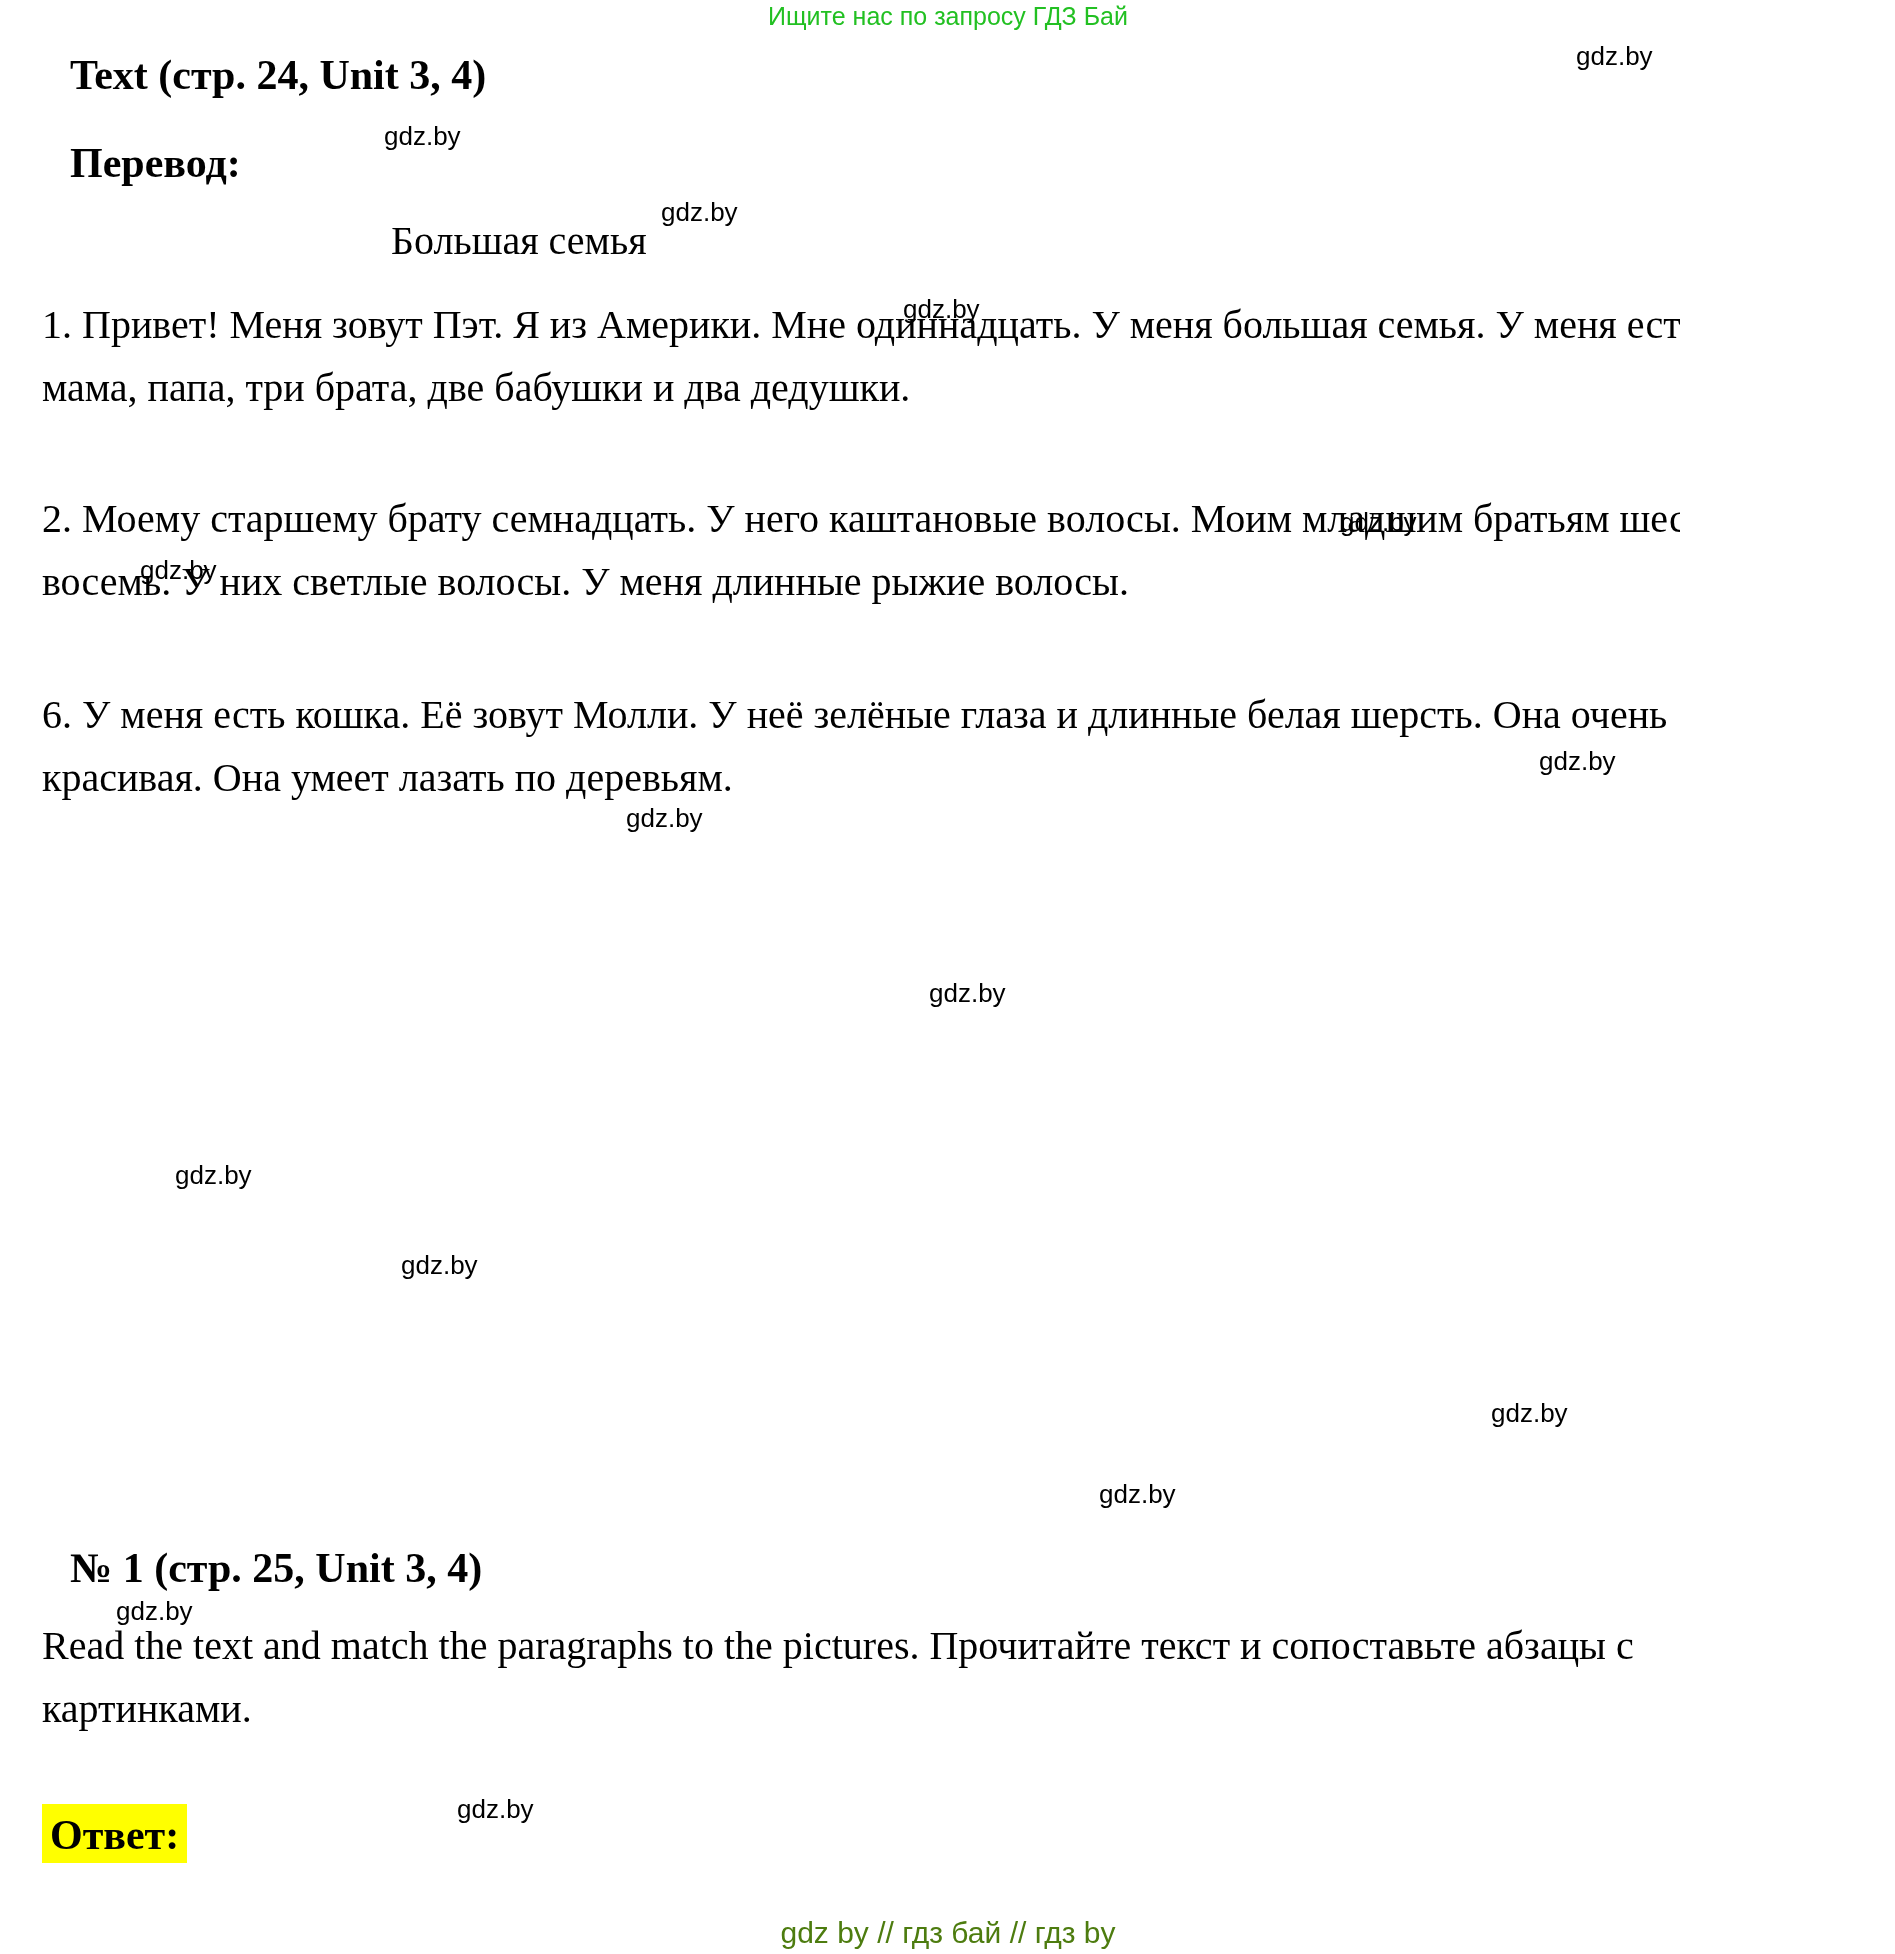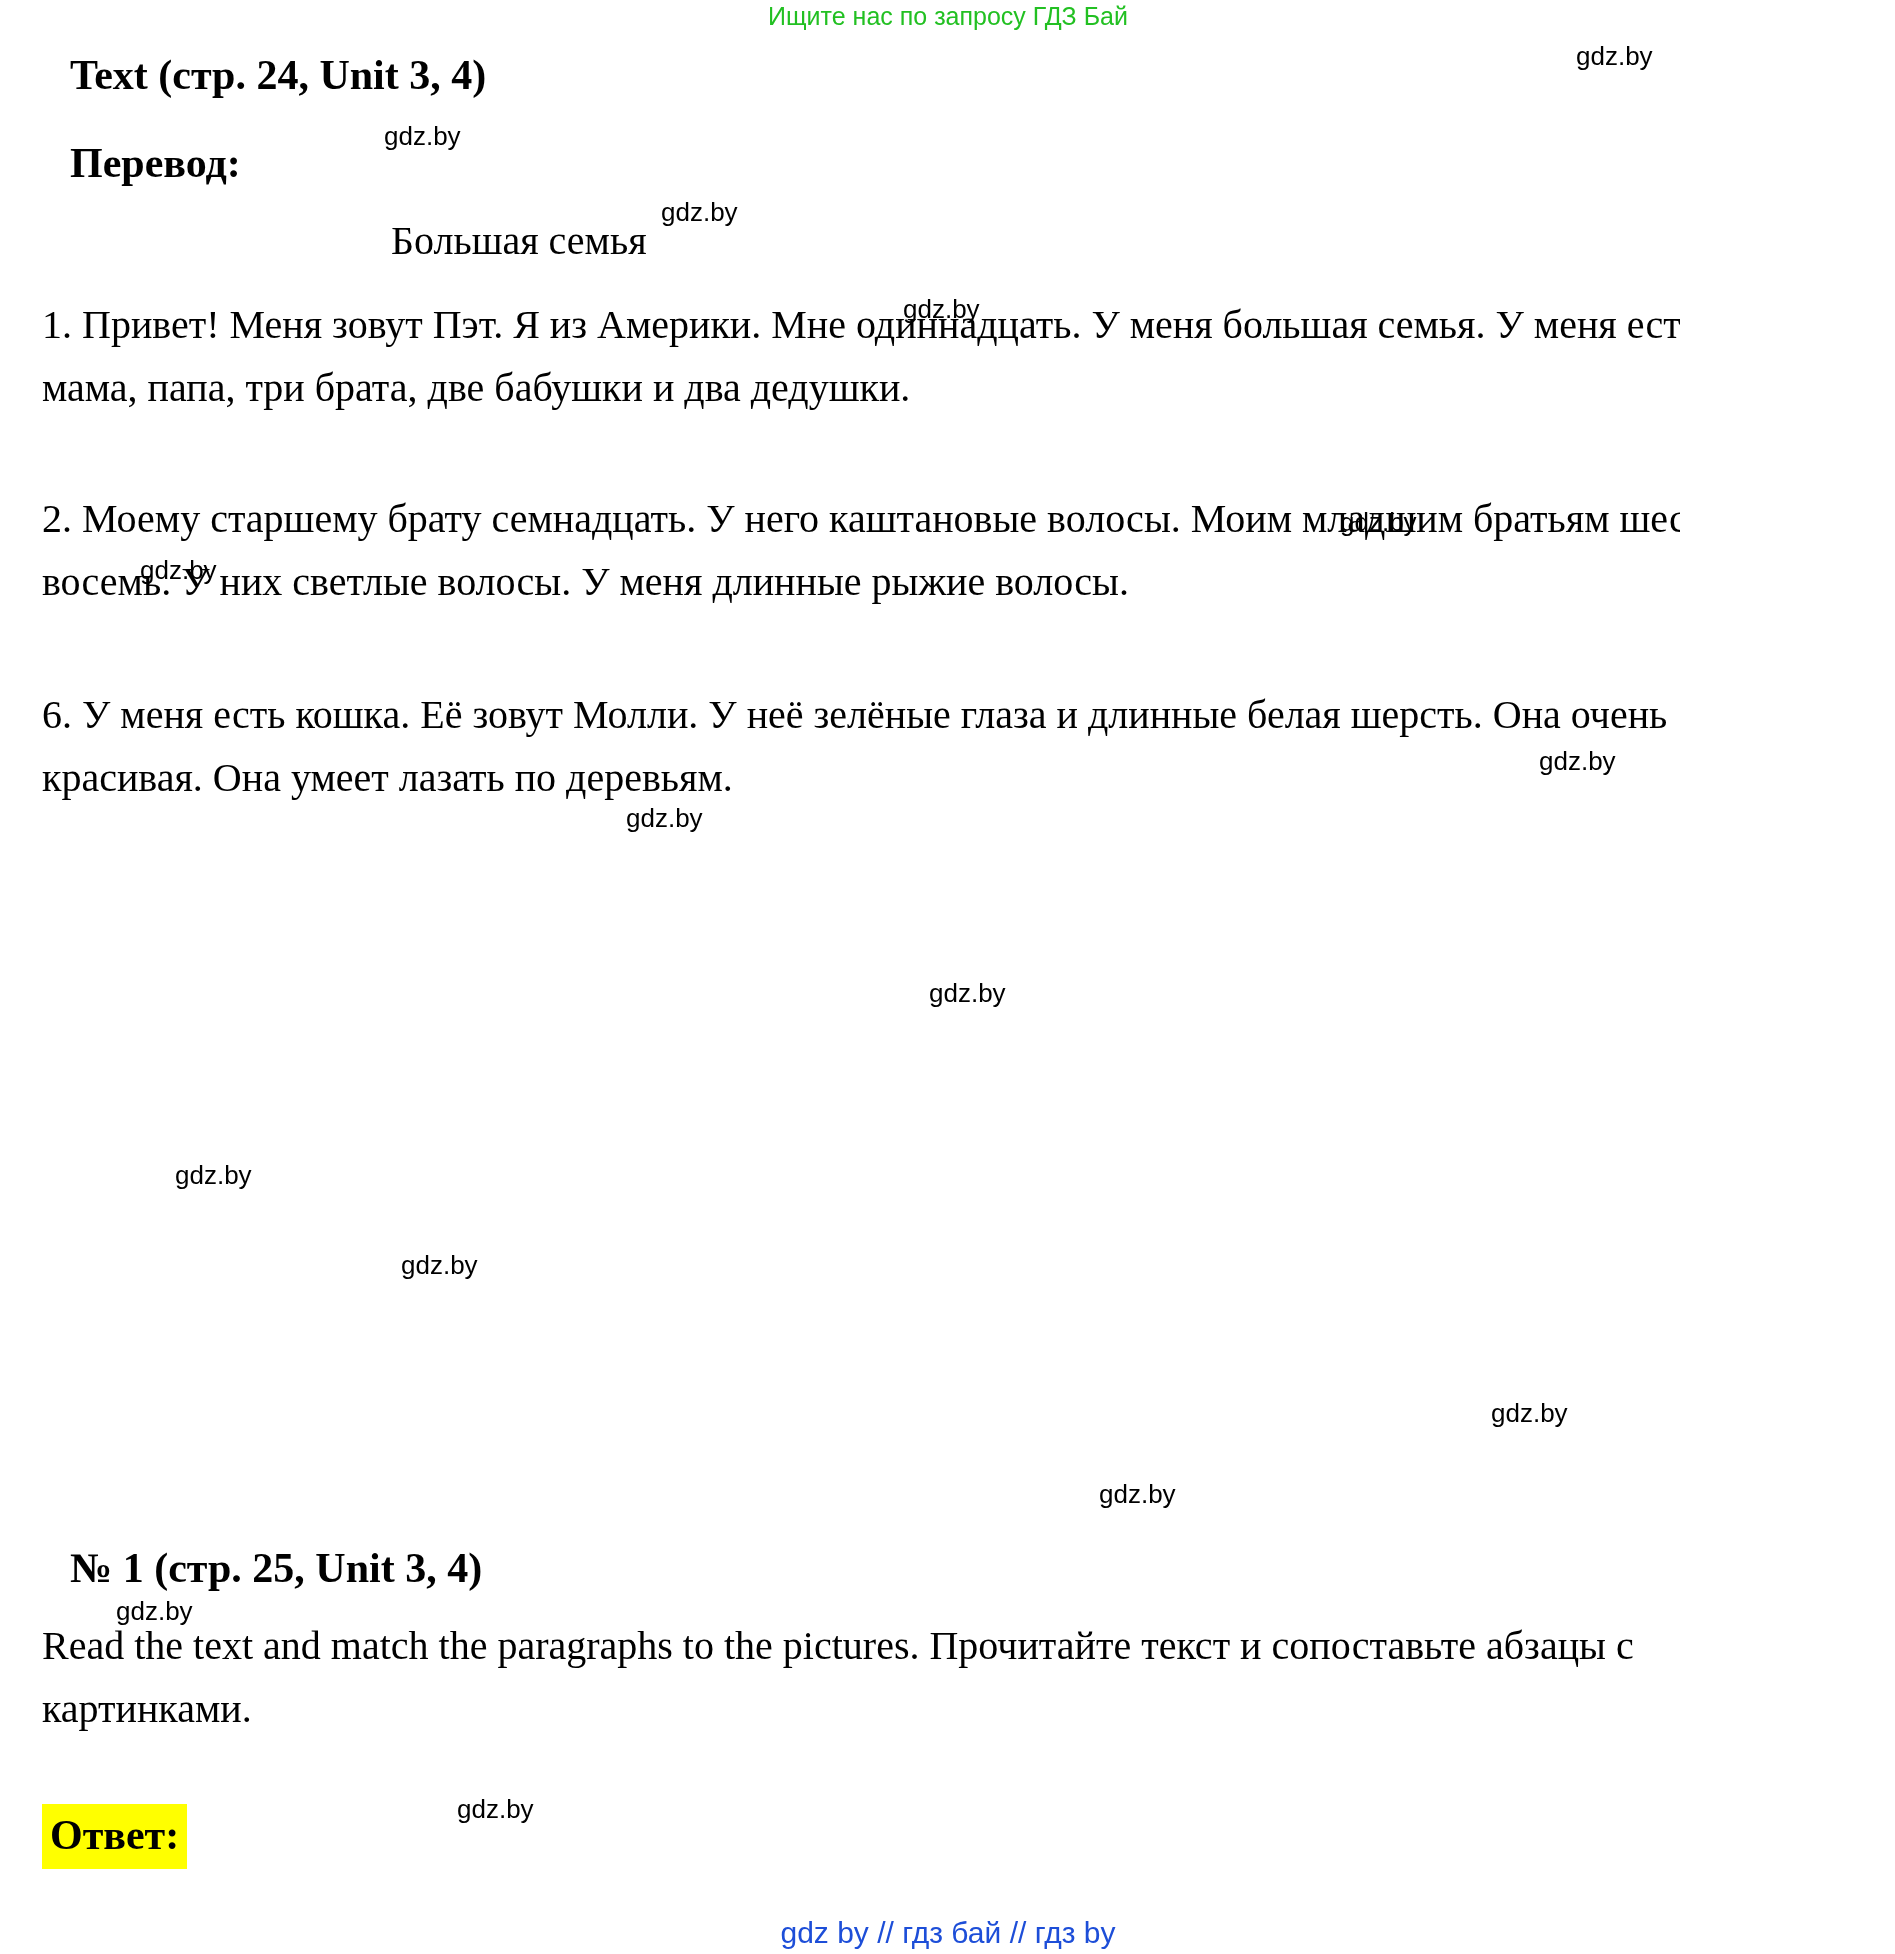--- a/index.html
+++ b/index.html
@@ -86,21 +86,21 @@
   
   .answer-label {
     position: absolute;
     left: 42px;
     top: 1804px;
     background: #ffff00;
     color: #000000;
     font-weight: bold;
     font-size: 42px;
     line-height: 55px;
-    padding: 4px 8px 6px 8px;
+    padding: 4px 8px 0 8px;
     white-space: nowrap;
   }
 
   
   .watermark {
     position: absolute;
     color: #000000;
     font-family: "Liberation Sans", "DejaVu Sans", sans-serif;
     font-size: 26px;
     line-height: 28px;
@@ -160,16 +160,16 @@
       <div class="watermark" style="left: 929px; top: 979px;">gdz.by</div>
       <div class="watermark" style="left: 175px; top: 1161px;">gdz.by</div>
       <div class="watermark" style="left: 401px; top: 1251px;">gdz.by</div>
       <div class="watermark" style="left: 1491px; top: 1399px;">gdz.by</div>
       <div class="watermark" style="left: 1099px; top: 1480px;">gdz.by</div>
       <div class="watermark" style="left: 116px; top: 1597px;">gdz.by</div>
       <div class="watermark" style="left: 457px; top: 1795px;">gdz.by</div>
       <div class="watermark" style="left: 1693px; top: 1863px;">gdz.by</div>
     </div>
 
-  <div class="footer-line" style="color: #1d4ed8;">gdz by  //  гдз бай  //  гдз by</div>
+  <div class="footer-line" style="color: #4d7c0f;">gdz by  //  гдз бай  //  гдз by</div>
 
 </div>
 
 
 </body></html>

